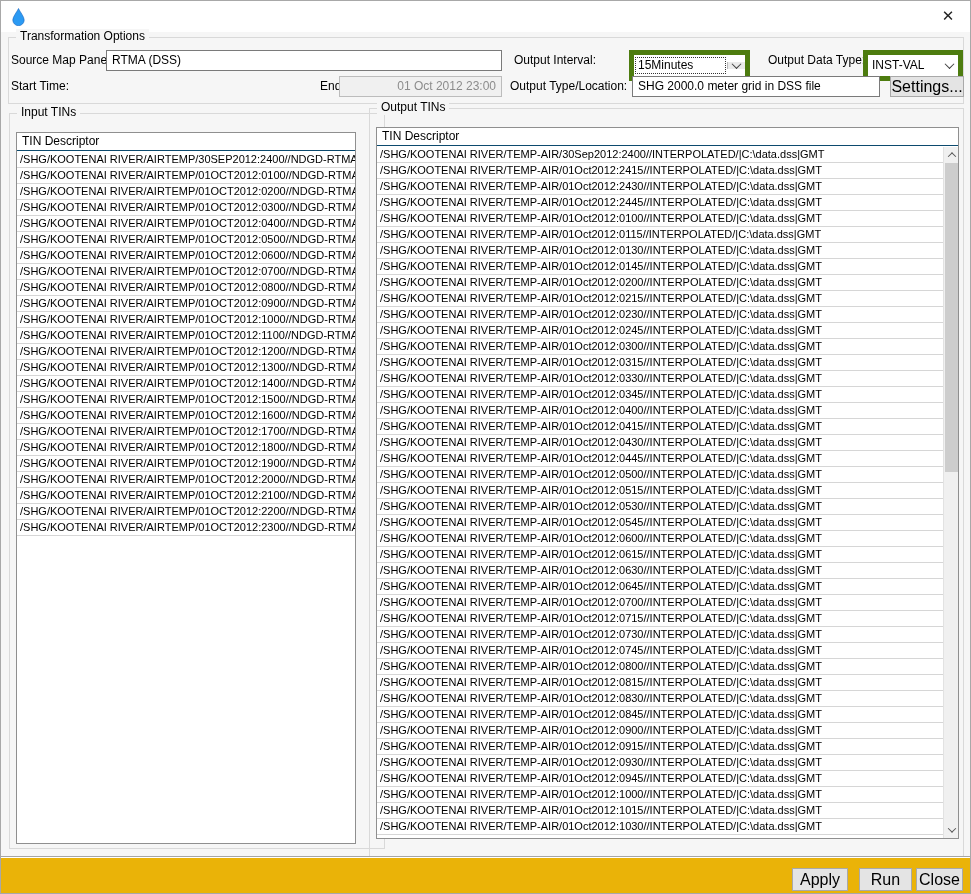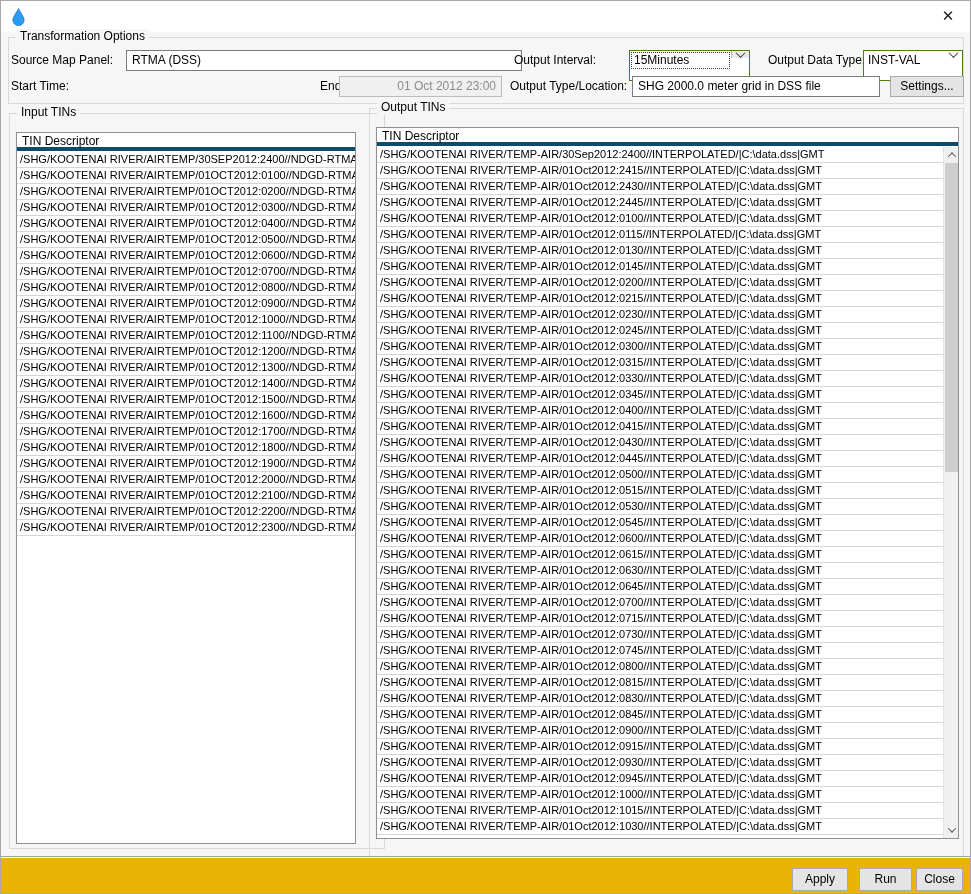--- a/index.html
+++ b/index.html
@@ -19,35 +19,35 @@
   
   .groupbox { position:absolute; border:1px solid #d9d9d9; }
   .glabel { position:absolute; top:-9px; left:7px; background:#f6f6f6; padding:0 4px;
             line-height:15px; font-size:12px; white-space:nowrap; }
 
   
   .lbl { position:absolute; height:21px; line-height:21px; white-space:nowrap; }
   .field { position:absolute; height:21px; line-height:19px; background:#ffffff;
            border:1px solid #7a7a7a; padding:0 5px; white-space:nowrap; overflow:hidden; }
   .field.disabled { background:#f0f0f0; color:#8c8c8c; border-color:#bcbcbc; text-align:right; }
-  .combo { position:absolute; height:31px; background:#ffffff; border:1px solid #4d7c0f;
-           display:flex; align-items:flex-start; }
+  .combo { position:absolute; height:31px; background:#ffffff; border:5px solid #4d7c0f;
+           display:flex; align-items:center; }
   .combo-text { flex:1; line-height:19px; padding:0 4px; white-space:nowrap; overflow:hidden; }
   .combo.focused .combo-text { outline:1px dotted #333; outline-offset:-2px; }
   .combo-btn { width:18px; display:flex; align-items:center; justify-content:center; }
   .combo.focused .combo-btn { background:#ebebeb; border-left:1px solid #b9b9b9; }
   .chev { width:7px; height:7px; border-right:1.5px solid #3f3f3f; border-bottom:1.5px solid #3f3f3f; }
   .chev.down { transform:rotate(45deg) translate(-1px,-1px); }
   .chev.up   { transform:rotate(-135deg) translate(-1px,-1px); }
   .btn { position:absolute; background:#e4e4e4; border:1px solid #a9a9a9; text-align:center;
-         font-size:12px; cursor:default; }
+         font-size:16px; cursor:default; }
 
   
   .tbl { position:absolute; background:#ffffff; border:1px solid #8f8f8f; overflow:hidden; }
-  .tbl-header { height:18px; line-height:17px; padding-left:5px; border-bottom:4px solid #0c4a6e;
+  .tbl-header { height:18px; line-height:17px; padding-left:5px; border-bottom:1px solid #0c4a6e;
                 background:#ffffff; font-size:12px; }
   .rows { position:absolute; left:0; top:19px; right:0; bottom:0; overflow:hidden; }
   .rows.with-sb { right:15px; }
   .tin-row { height:16px; line-height:15px; padding-left:3px; border-bottom:1px solid #d6d6d6;
              font-size:11px; white-space:nowrap; overflow:hidden; }
 
   
   .sb { position:absolute; top:19px; right:0; bottom:0; width:15px; background:#f0f0f0;
         border-left:1px solid #e2e2e2; }
   .sb-up, .sb-down { position:absolute; left:0; width:15px; height:16px; background:#f0f0f0;
@@ -70,21 +70,21 @@
     <svg class="drop" width="13" height="18" viewBox="0 0 13 18">
       <path d="M6.5 0.5 C5.2 3.6 0.8 8.6 0.8 12 a5.7 5.7 0 0 0 11.4 0 C12.2 8.6 7.8 3.6 6.5 0.5 Z" fill="#2b9af3" stroke="#1565c0" stroke-width="0.6"></path>
     </svg>
     <div class="closebtn">✕</div>
   </div>
 
   <div class="groupbox" style="left:7px; top:36px; width:956px; height:67px;">
     <span class="glabel">Transformation Options</span>
 
     <span class="lbl" style="left:2px; top:12px;">Source Map Panel:</span>
-    <div class="field" style="left:97px; top:12px; width:396px;margin-left:20px;">RTMA (DSS)</div>
+    <div class="field" style="left:97px; top:12px; width:396px;">RTMA (DSS)</div>
 
     <span class="lbl" style="left:505px; top:12px;">Output Interval:</span>
     <div class="combo focused" style="left:620px; top:12px; width:121px;">
       <div class="combo-text">15Minutes</div>
       <div class="combo-btn">
           <span class="chev down"></span>
         </div>
     </div>
 
     <span class="lbl" style="left:759px; top:12px;">Output Data Type:</span>

